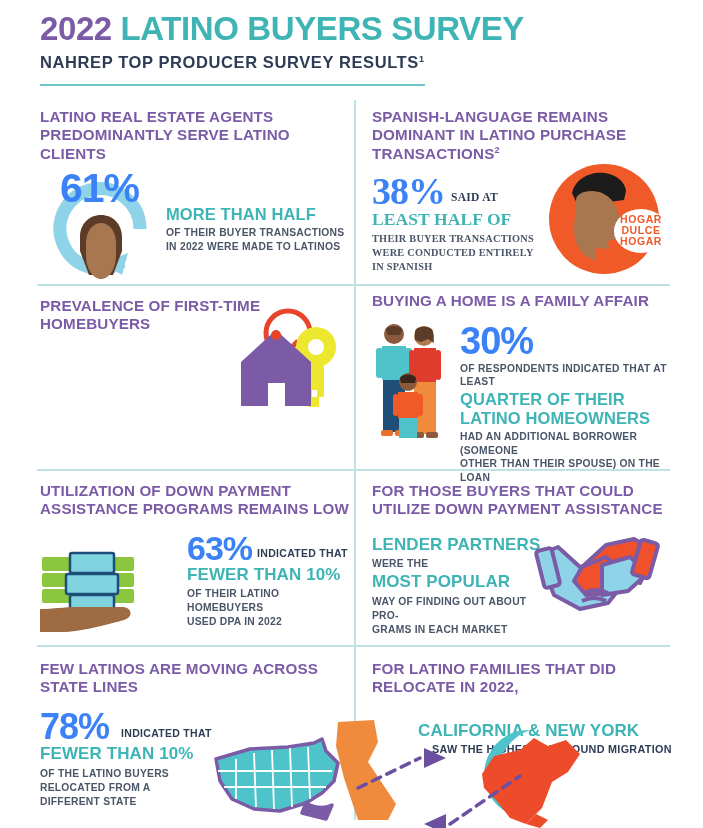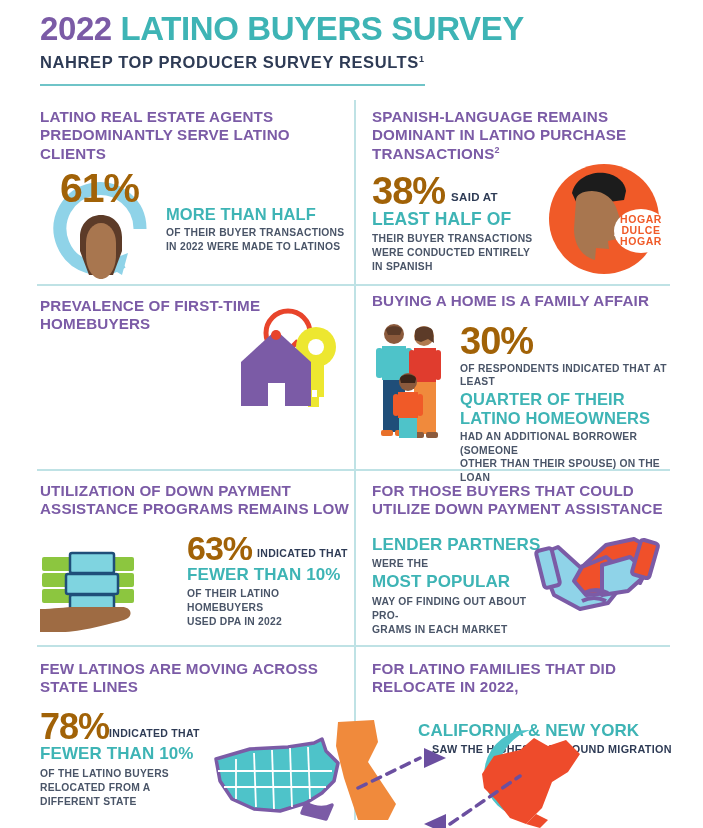--- a/index.html
+++ b/index.html
@@ -29,21 +29,21 @@
   .hdiv.b { left:37px; top:377px; width:633px; }
   .hdiv.c { left:37px; top:553px; width:633px; }
 
   .cell { position:absolute; }
   .cell-head {
     color:#7B5BA6; font-weight:800; font-size:15.2px; line-height:1.21;
     letter-spacing:0.15px; text-transform:uppercase;
   }
   .cell-head sup { font-size:9px; vertical-align:super; }
 
-  .big { color:#a16207; font-weight:800; line-height:0.9; letter-spacing:-1px; }
+  .big { color:#3b82f6; font-weight:800; line-height:0.9; letter-spacing:-1px; }
   .teal-lead { color:#3EB4B5; font-weight:800; letter-spacing:0.1px; }
   .navy-sm { color:#4A5568; font-weight:600; font-size:10.3px; line-height:1.33; letter-spacing:0.25px; }
   .navy-bold { color:#2E3B55; font-weight:800; letter-spacing:0.3px; }
 
   
   #c1 { left:40px; top:16px; width:310px; }
   #c2 { left:372px; top:16px; width:300px; }
   #c3 { left:40px; top:205px; width:310px; }
   #c4 { left:372px; top:200px; width:300px; }
   #c5 { left:40px; top:390px; width:310px; }
@@ -93,21 +93,21 @@
           <div class="navy-sm" style="margin-top:2px;">OF THEIR BUYER TRANSACTIONS</div>
           <div class="navy-sm">IN 2022 WERE MADE TO LATINOS</div>
         </div>
       </div>
       <div class="big" style="position:absolute; left:20px; top:62px; font-size:41px;">61%</div>
     </div>
 
     <div class="cell" id="c2">
       <div class="cell-head"><span>SPANISH-LANGUAGE REMAINS DOMINANT IN LATINO PURCHASE TRANSACTIONS</span><sup>2</sup></div>
       <div class="row" style="margin-top:11px;">
-        <div style="width:172px;">
+        <div style="width:172px;font-family:Liberation Serif, serif;">
           <div style="display:flex; align-items:flex-end;">
             <div class="big" style="font-size:38px;">38%</div>
             <div class="navy-bold" style="font-size:11.5px; margin-left:6px; padding-bottom:5px;">SAID AT</div>
           </div>
           <div class="teal-lead" style="font-size:17.5px; margin-top:1px;">LEAST HALF OF</div>
           <div class="navy-sm" style="margin-top:2px;">THEIR BUYER TRANSACTIONS</div>
           <div class="navy-sm">WERE CONDUCTED ENTIRELY</div>
           <div class="navy-sm">IN SPANISH</div>
         </div>
         <div class="art" style="margin-left:-6px; margin-top:-14px;">
@@ -239,21 +239,21 @@
             </g>
           </svg>
         </div>
       </div>
     </div>
 
     <div class="cell" id="c7">
       <div class="cell-head">FEW LATINOS ARE MOVING ACROSS STATE LINES</div>
       <div class="row" style="margin-top:14px;">
         <div style="width:185px;">
-          <div style="display:flex; align-items:flex-end;">
+          <div style="display:flex; align-items:flex-end;gap:12px;">
             <div class="big" style="font-size:36px;">78%</div>
             <div class="navy-bold" style="font-size:10.5px; padding-bottom:4px;">INDICATED THAT</div>
           </div>
           <div class="teal-lead" style="font-size:17px; margin-top:1px;">FEWER THAN 10%</div>
           <div class="navy-sm" style="margin-top:3px;">OF THE LATINO BUYERS</div>
           <div class="navy-sm">RELOCATED FROM A</div>
           <div class="navy-sm">DIFFERENT STATE</div>
         </div>
         <div class="art" style="margin-left:-8px; margin-top:26px;">
           <svg width="140" height="96" viewBox="0 0 140 96">

